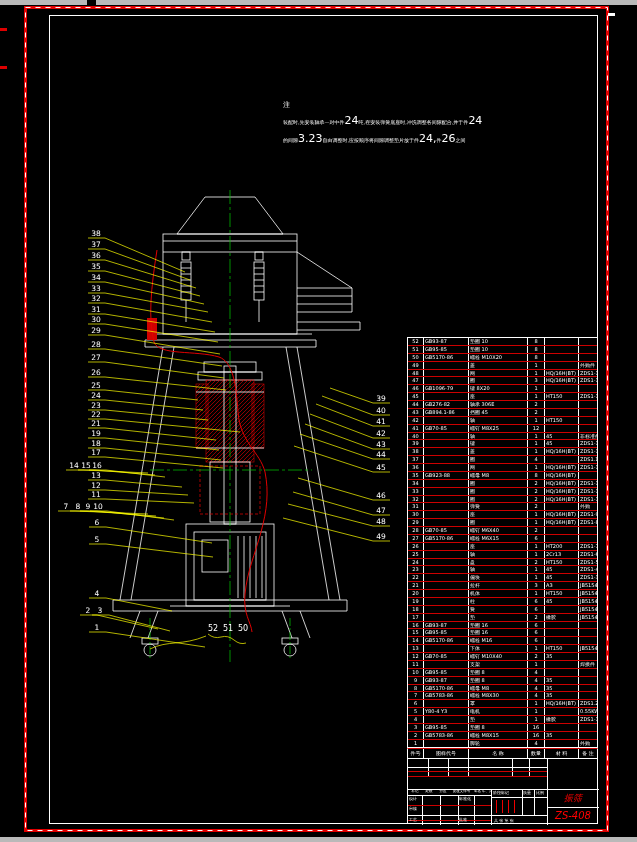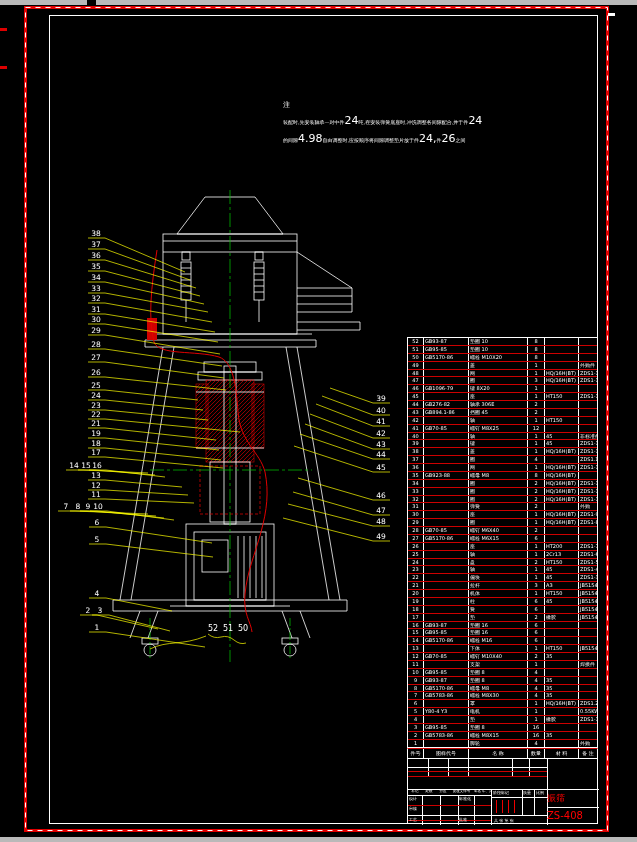--- a/index.html
+++ b/index.html
@@ -34,21 +34,21 @@
                 border-right:1px solid #fff;box-sizing:border-box;white-space:nowrap;overflow:hidden;}
   .pt-head span:last-child{border-right:none;}
   
   .tb{position:absolute;left:407px;top:758px;width:191px;height:66px;
       border:1px solid #fff;box-sizing:border-box;}
   .tb .vline{position:absolute;width:1px;background:#fff;}
   .tb .hline{position:absolute;height:1px;background:#fff;}
   .tb .rline{position:absolute;height:1px;background:#c00;}
   .tb .rvline{position:absolute;width:1px;background:#e00;}
   .tb .lbl{position:absolute;color:#fff;font-size:4px;line-height:5px;white-space:nowrap;overflow:hidden;}
-  .tb .red{color:#f00;}
+  .tb .red{color:#f00;text-align:center;font-style:italic;}
   .tb .name-cell{position:absolute;left:139px;top:30px;width:52px;height:18px;
       border-top:1px solid #fff;box-sizing:border-box;font-size:9px;line-height:17px;}
   .tb .no-cell{position:absolute;left:139px;top:48px;width:52px;height:18px;
       border-top:1px solid #fff;box-sizing:border-box;font-size:10px;line-height:16px;}
   .marks-row{position:absolute;left:0;top:29px;width:83px;height:7px;display:flex;}
   .marks-row span{color:#fff;font-size:3.5px;line-height:7px;text-align:center;overflow:hidden;white-space:nowrap;}
 </style>
 </head>
 <body>
 
@@ -328,21 +328,21 @@
     <g id="dims">
         <text x="213" y="631" fill="#fff" font-size="8" text-anchor="middle">52</text>
         <text x="228" y="631" fill="#fff" font-size="8" text-anchor="middle">51</text>
         <text x="243" y="631" fill="#fff" font-size="8" text-anchor="middle">50</text>
       </g>
   </svg>
 
   <div class="notes">
     <span class="note-title">注</span>
     <span class="note-line"><span class="ns">装配时,先安装轴承一对中件</span><span class="nb">24</span><span class="ns">吨,在安装弹簧底座时,冲洗调整各间隙配合,并于件</span><span class="nb">24</span></span>
-    <span class="note-line"><span class="ns">的间隙</span><span class="nb">4.98</span><span class="ns">自由调整时,应按顺序将间隙调整垫片放于件</span><span class="nb">24,</span><span class="ns">件</span><span class="nb">26</span><span class="ns">之间</span></span>
+    <span class="note-line"><span class="ns">的间隙</span><span class="nb">3.23</span><span class="ns">自由调整时,应按顺序将间隙调整垫片放于件</span><span class="nb">24,</span><span class="ns">件</span><span class="nb">26</span><span class="ns">之间</span></span>
   </div>
 
   <div class="parts">
       <div class="pt-row">
         <span class="pt-c c0">52</span>
         <span class="pt-c c1">GB93-87</span>
         <span class="pt-c c2">垫圈 10</span>
         <span class="pt-c c3">8</span>
         <span class="pt-c c4"></span>
         <span class="pt-c c5"></span>

